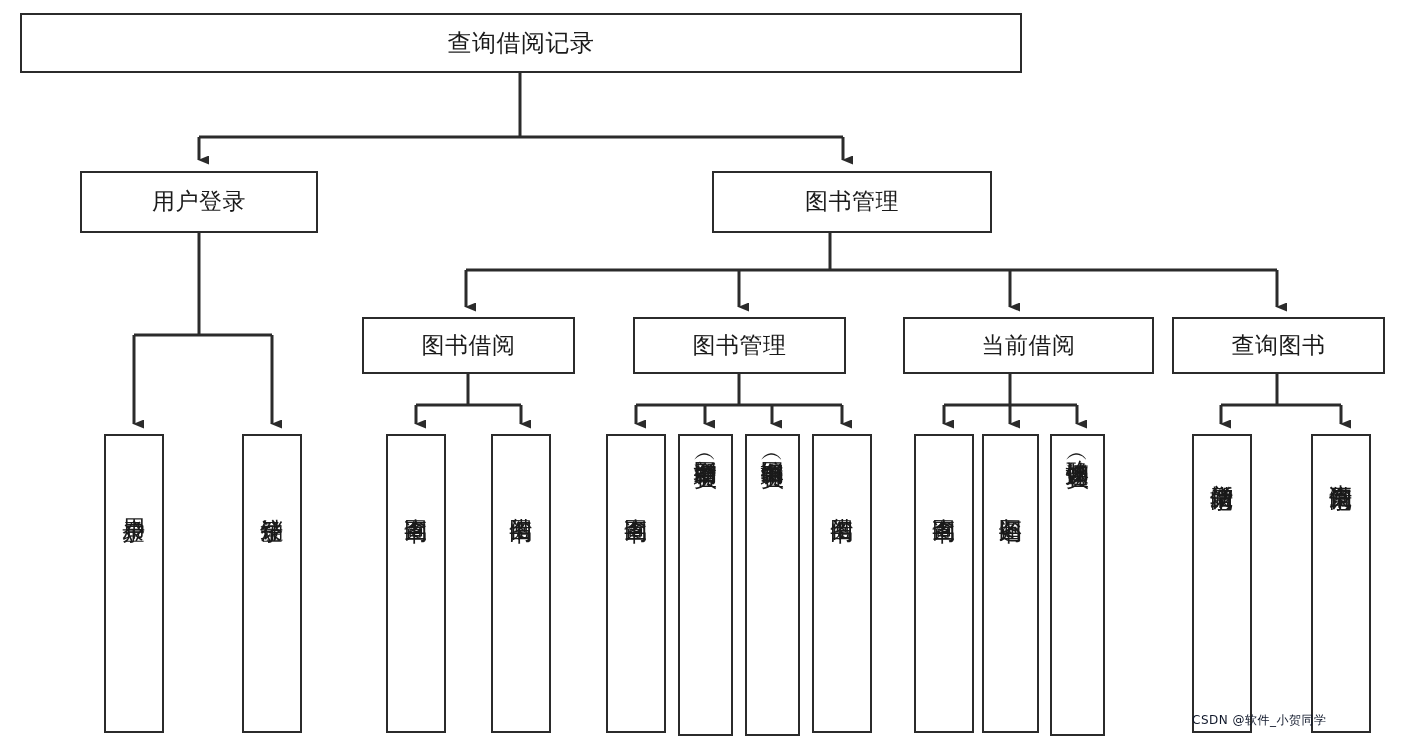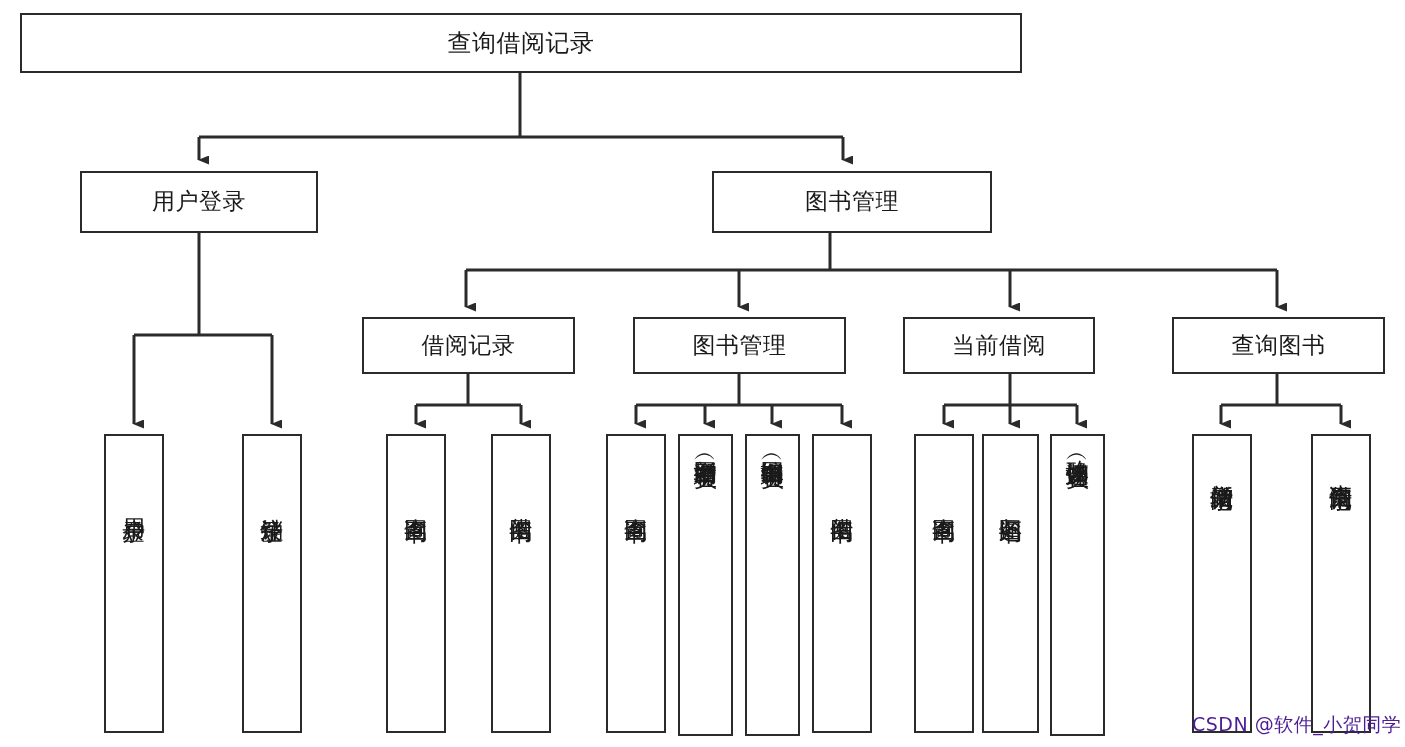--- a/index.html
+++ b/index.html
@@ -54,22 +54,22 @@
     writing-mode: vertical-rl;
     text-orientation: upright;
     font-size: 23px;
     line-height: 1.06;
     letter-spacing: 1px;
     margin-top: 0;
   }
   #root-node .label { font-size: 24px; }
   .watermark {
     position: absolute;
-    color: #4c1d95;
-    font-size: 19px;
+    color: #0f172a;
+    font-size: 12px;
     letter-spacing: 0.5px;
     white-space: nowrap;
     z-index: 5;
     font-family: "DejaVu Sans", "Liberation Sans", sans-serif;
   }
 </style>
 </head>
 <body>
 
 <div id="diagram">
@@ -130,28 +130,28 @@
 
   <div class="node horiz" style="left:80px; top:171px; width:238px; height:62px;">
     <span class="label">用户登录</span>
   </div>
 
   <div class="node horiz" style="left:712px; top:171px; width:280px; height:62px;">
     <span class="label">图书管理</span>
   </div>
 
   <div class="node horiz" style="left:362px; top:317px; width:213px; height:57px;">
-    <span class="label">借阅记录</span>
+    <span class="label">图书借阅</span>
   </div>
 
   <div class="node horiz" style="left:633px; top:317px; width:213px; height:57px;">
     <span class="label">图书管理</span>
   </div>
 
-  <div class="node horiz" style="left:903px; top:317px; width:192px; height:57px;">
+  <div class="node horiz" style="left:903px; top:317px; width:251px; height:57px;">
     <span class="label">当前借阅</span>
   </div>
 
   <div class="node horiz" style="left:1172px; top:317px; width:213px; height:57px;">
     <span class="label">查询图书</span>
   </div>
 
   <div class="node vert" style="left:104px; top:434px; width:60px; height:299px; padding-top:64px;">
     <span class="label">用户登录</span>
   </div>

